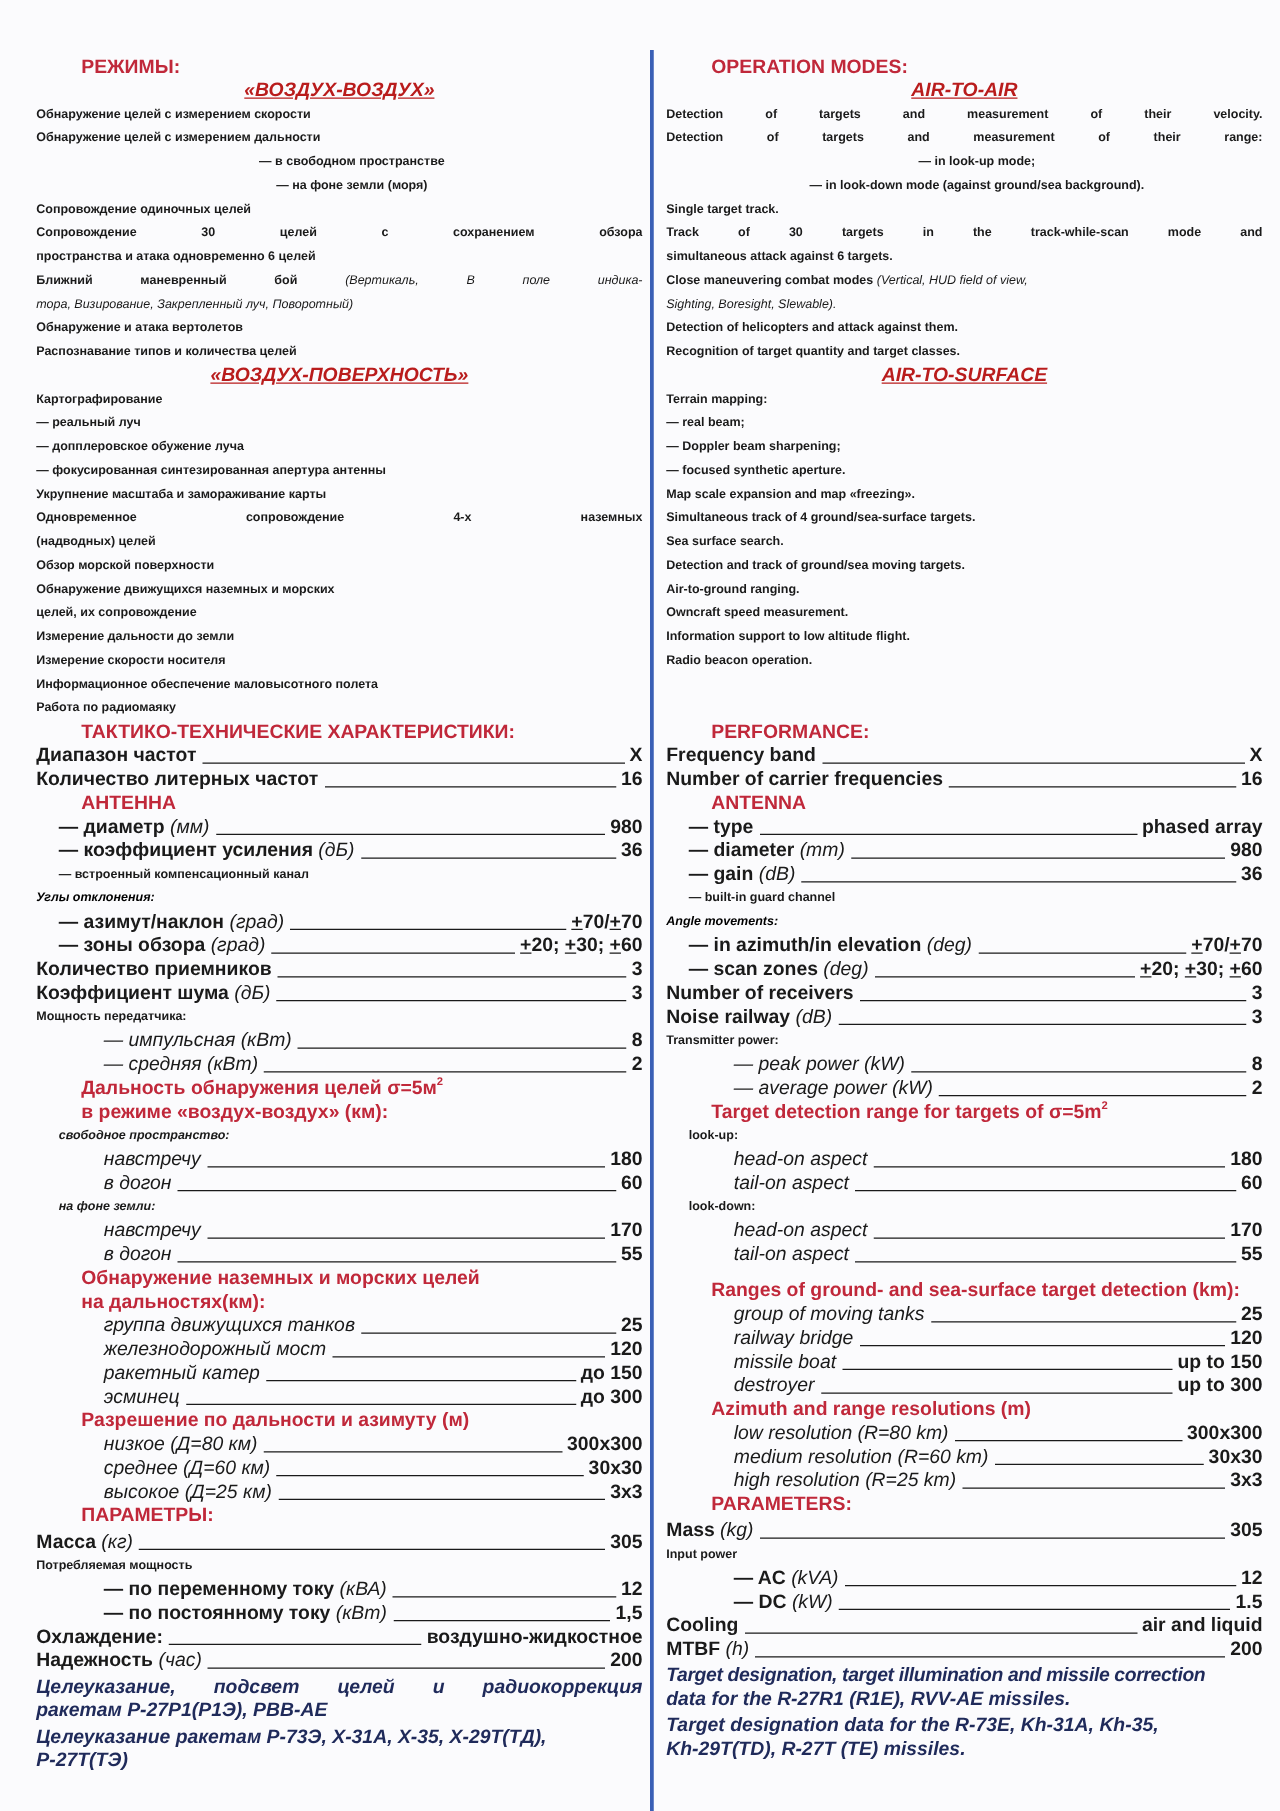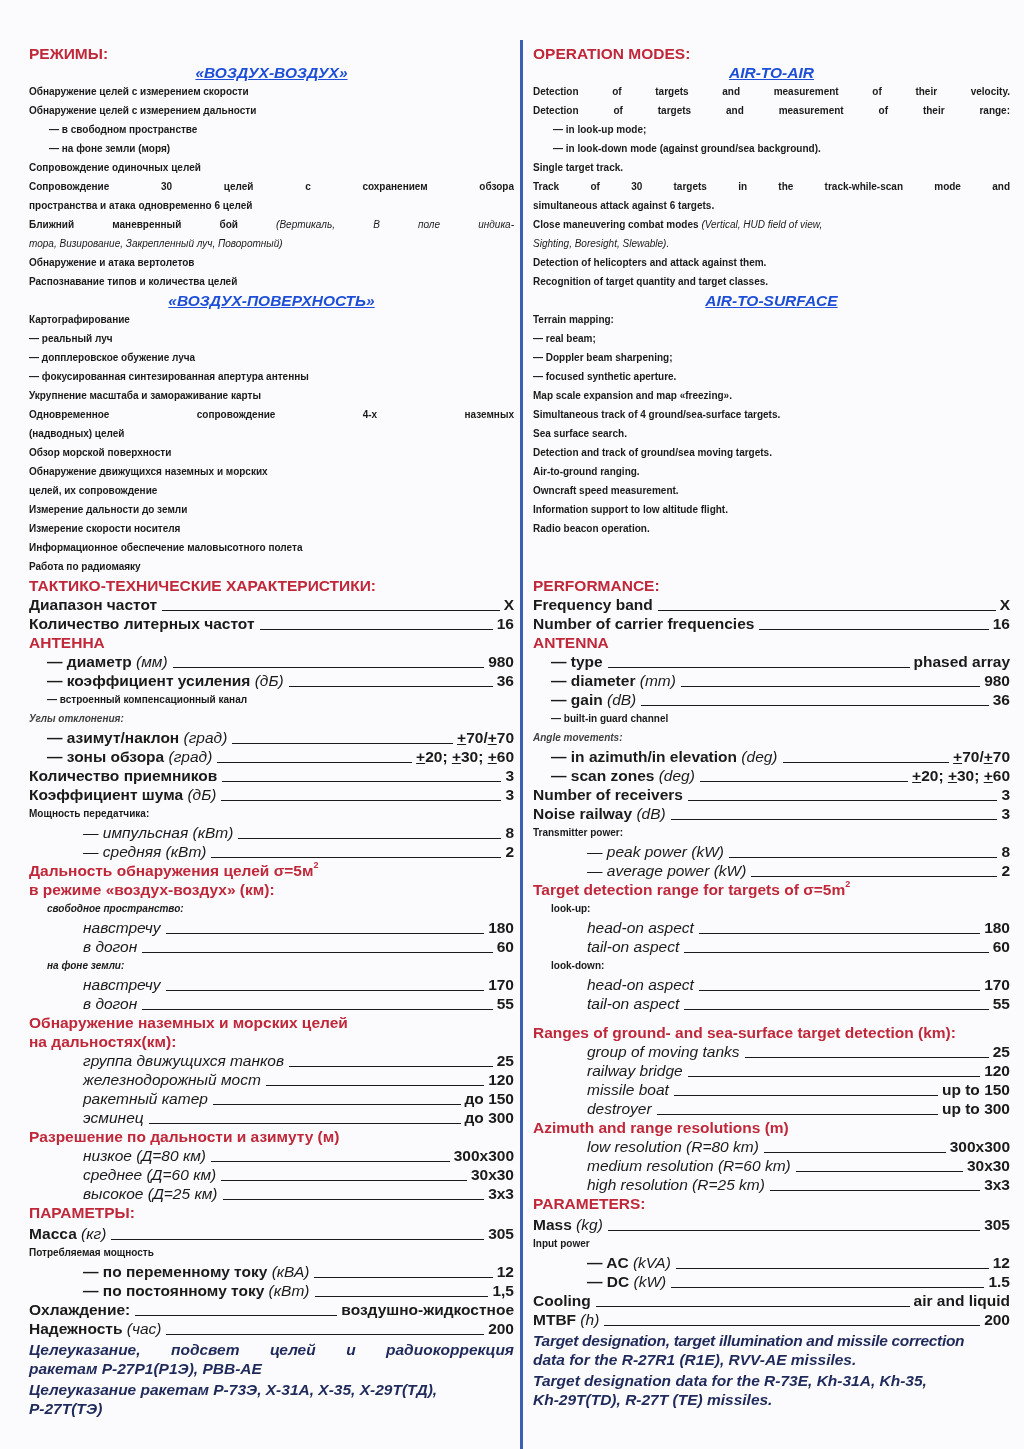--- a/index.html
+++ b/index.html
@@ -6,29 +6,29 @@
   html, body { width: 1024px; height: 1449px; background: #fbfbfd; overflow: hidden; }
   body { font-family: "Liberation Sans", "DejaVu Sans", sans-serif; color: #1a1a1a; position: relative; }
   .page { position: absolute; left: 0; top: 0; width: 1024px; height: 1449px; }
   .divider { position: absolute; left: 520px; top: 40px; width: 3px; height: 1409px; background: #3a5fb5; }
   .col { position: absolute; top: 44px; }
   .col-ru { left: 29px; width: 485px; }
   .col-en { left: 533px; width: 477px; }
 
   .line { font-size: 10px; font-weight: bold; line-height: 19px; height: 19px; white-space: nowrap; }
   .spread { text-align: justify; text-align-last: justify; white-space: normal; height: 19px; overflow: hidden; }
-  .indent1 { padding-left: 20px; }
+  .indent1 { padding-left: 20px; text-align: center; }
   .indent2 { padding-left: 54px; }
   .indent-sub { padding-left: 18px; }
-  .h-red { color: #c0283a; font-weight: bold; font-size: 15.5px; line-height: 19px; }
+  .h-red { color: #c0283a; font-weight: bold; font-size: 15.5px; line-height: 19px; margin-left: 36px; }
   .h-center { }
-  .h-sub { color: #1d4ed8; font-style: italic; text-decoration: underline; text-align: center; font-weight: bold; font-size: 15.5px; line-height: 19px; }
+  .h-sub { color: #b91c1c; font-style: italic; text-decoration: underline; text-align: center; font-weight: bold; font-size: 15.5px; line-height: 19px; }
   .it { font-style: italic; font-weight: normal; }
   .it-b { font-style: italic; font-weight: bold; }
-  .red-it { color: #404040; font-style: italic; font-weight: bold; }
+  .red-it { color: #000000; font-style: italic; font-weight: bold; }
 
   .row { display: flex; align-items: flex-end; font-size: 15.5px; line-height: 19px; height: 19px; font-weight: bold; white-space: nowrap; }
   .row .lbl { flex: 0 0 auto; }
   .row .lbl.it { font-weight: normal; }
   .row .leader { flex: 1 1 auto; border-bottom: 1.3px solid #1a1a1a; margin: 0 4px 3px 5px; min-width: 30px; }
   .row .val { flex: 0 0 auto; text-align: right; }
   .ul { text-decoration: underline; }
 
   .note { color: #1f2a5a; font-style: italic; font-weight: bold; font-size: 15.5px; line-height: 19px; }
   .gap-s { height: 2px; }

